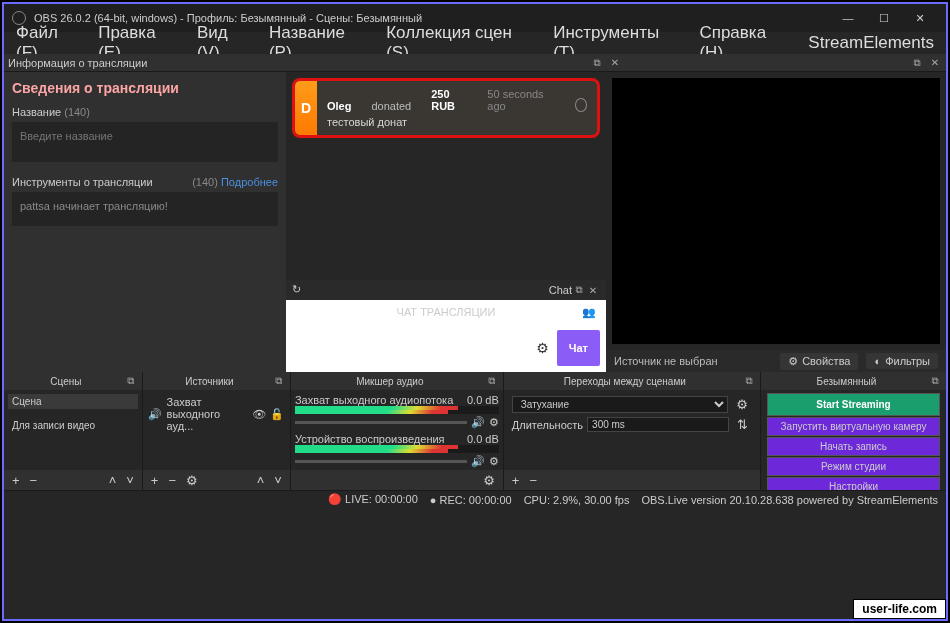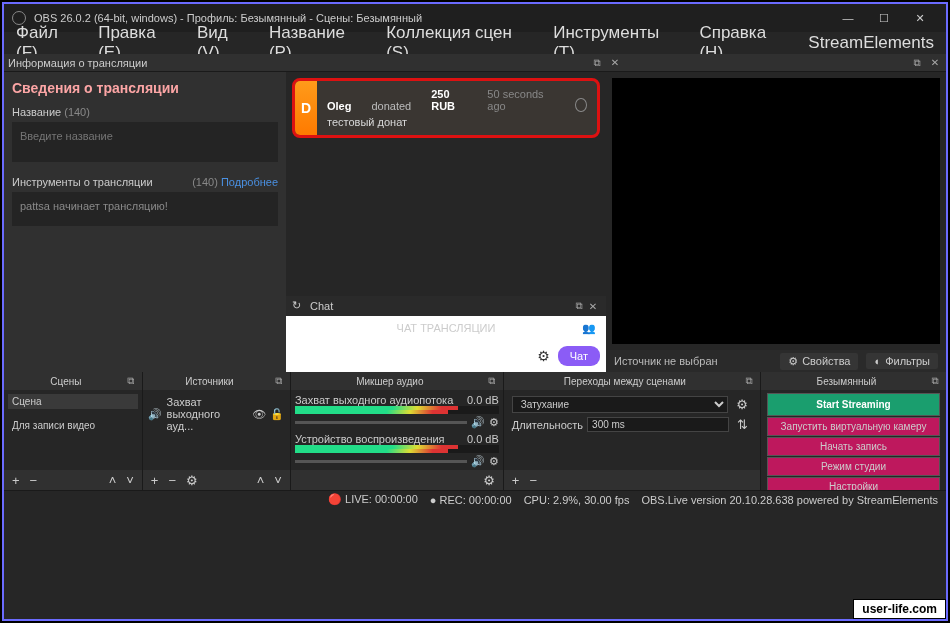--- a/index.html
+++ b/index.html
@@ -29,29 +29,29 @@
 .notif .body{flex:1;padding:6px 10px}
 .notif .row1{display:flex;align-items:flex-end;gap:20px}
 .notif .nm{color:#fff;font-weight:600}
 .notif .dn{color:#bbb}
 .notif .amt{color:#fff;font-weight:600}
 .notif .time{margin-left:auto;color:#888}
 .notif .refresh{width:14px;height:14px;border:1px solid #888;border-radius:50%;margin-left:6px}
 .notif .msg{color:#d8d8d8;margin-top:4px}
 .chathead{height:20px;background:#2a2a2a;display:flex;align-items:center;padding:0 6px}
 .chathead .ci{width:14px;height:14px;margin-right:4px}
-.chathead .ct{flex:1;text-align:left;font-size:11px}
+.chathead .ct{flex:1;text-align:right;font-size:11px}
 .chattitle{background:#fff;color:#222;text-align:center;padding:6px;font-size:12px;display:flex;align-items:center;justify-content:center;position:relative}
 .chattitle .pplicn{position:absolute;right:10px;color:#222}
 .chatinput{background:#f3f3f3;padding:10px;display:flex;align-items:center}
 .chatinput input{flex:1;border:none;background:transparent;color:#888;font-size:12px}
 .chatinput .emo{font-size:14px;color:#555}
 .chatfoot{background:#fff;padding:6px;display:flex;justify-content:flex-end;align-items:center;gap:8px}
 .chatfoot .gear{color:#333;font-size:14px}
-.chatfoot .btn{background:#8b5cf6;color:#fff;padding:4px 12px;border-radius:9px;font-size:11px;font-weight:400}
+.chatfoot .btn{background:#8b5cf6;color:#fff;padding:12px 12px;border-radius:2px;font-size:11px;font-weight:700}
 .preview{flex:1;background:#000;margin:6px}
 .srcrow{height:22px;background:#2a2a2a;display:flex;align-items:center;padding:0 8px;gap:8px}
 .srcrow .txt{flex:1;color:#bbb}
 .chip{background:#353535;padding:2px 8px;border-radius:2px;display:flex;align-items:center;gap:4px;font-size:10px}
 .docks{display:flex;height:118px}
 .dock{display:flex;flex-direction:column;border-right:1px solid #1a1a1a}
 .dockhdr{height:18px;background:#303030;display:flex;align-items:center;padding:0 4px}
 .dockhdr .dt{flex:1;text-align:center;font-size:10px}
 .dockbody{flex:1;background:#262626;padding:4px;overflow:hidden}
 .dockfoot{height:20px;background:#303030;display:flex;align-items:center;padding:0 4px;gap:2px}
@@ -60,21 +60,21 @@
 .srcitem{display:flex;align-items:center;gap:4px;padding:2px;font-size:10px}
 .meter{margin-bottom:4px}
 .meter .mhdr{display:flex;justify-content:space-between;font-size:9px;color:#ccc}
 .meter .mbar{height:4px;background:#1a1a1a;position:relative;overflow:hidden}
 .meter .mfill{height:100%;background:linear-gradient(90deg,#2d8 0%,#2d8 60%,#dd3 75%,#d33 90%)}
 .meter .mctrl{display:flex;align-items:center;gap:4px;margin-top:2px}
 .meter .slider{flex:1;height:3px;background:#555}
 .d-trans{flex:1}
 .transrow{display:flex;align-items:center;padding:2px 4px;gap:4px;font-size:10px}
 .transrow select,.transrow input{background:#1a1a1a;border:1px solid #444;color:#ccc;font-size:10px;padding:1px 4px;flex:1}
-.ctrlbtn{background:#be185d;border:1px solid #555;text-align:center;padding:3px;font-size:10px;margin:1px 4px}
+.ctrlbtn{background:#6d28d9;border:1px solid #555;text-align:center;padding:3px;font-size:10px;margin:1px 4px}
 .ctrlbtn.start{background:#1a9e6e;color:#fff;font-weight:600;padding:5px}
 .statusbar{height:18px;background:#262626;display:flex;align-items:center;padding:0 8px;font-size:10px;gap:12px;border-top:1px solid #1a1a1a}
 .statusbar .spacer{flex:1}
 .watermark{position:absolute;bottom:4px;right:4px;background:#fff;border:1px solid #000;padding:2px 8px;color:#000;font-size:12px;font-weight:bold;z-index:99}
 </style>
 </head>
 <body>
 
 <div class="outer">
   <div class="titlebar">

